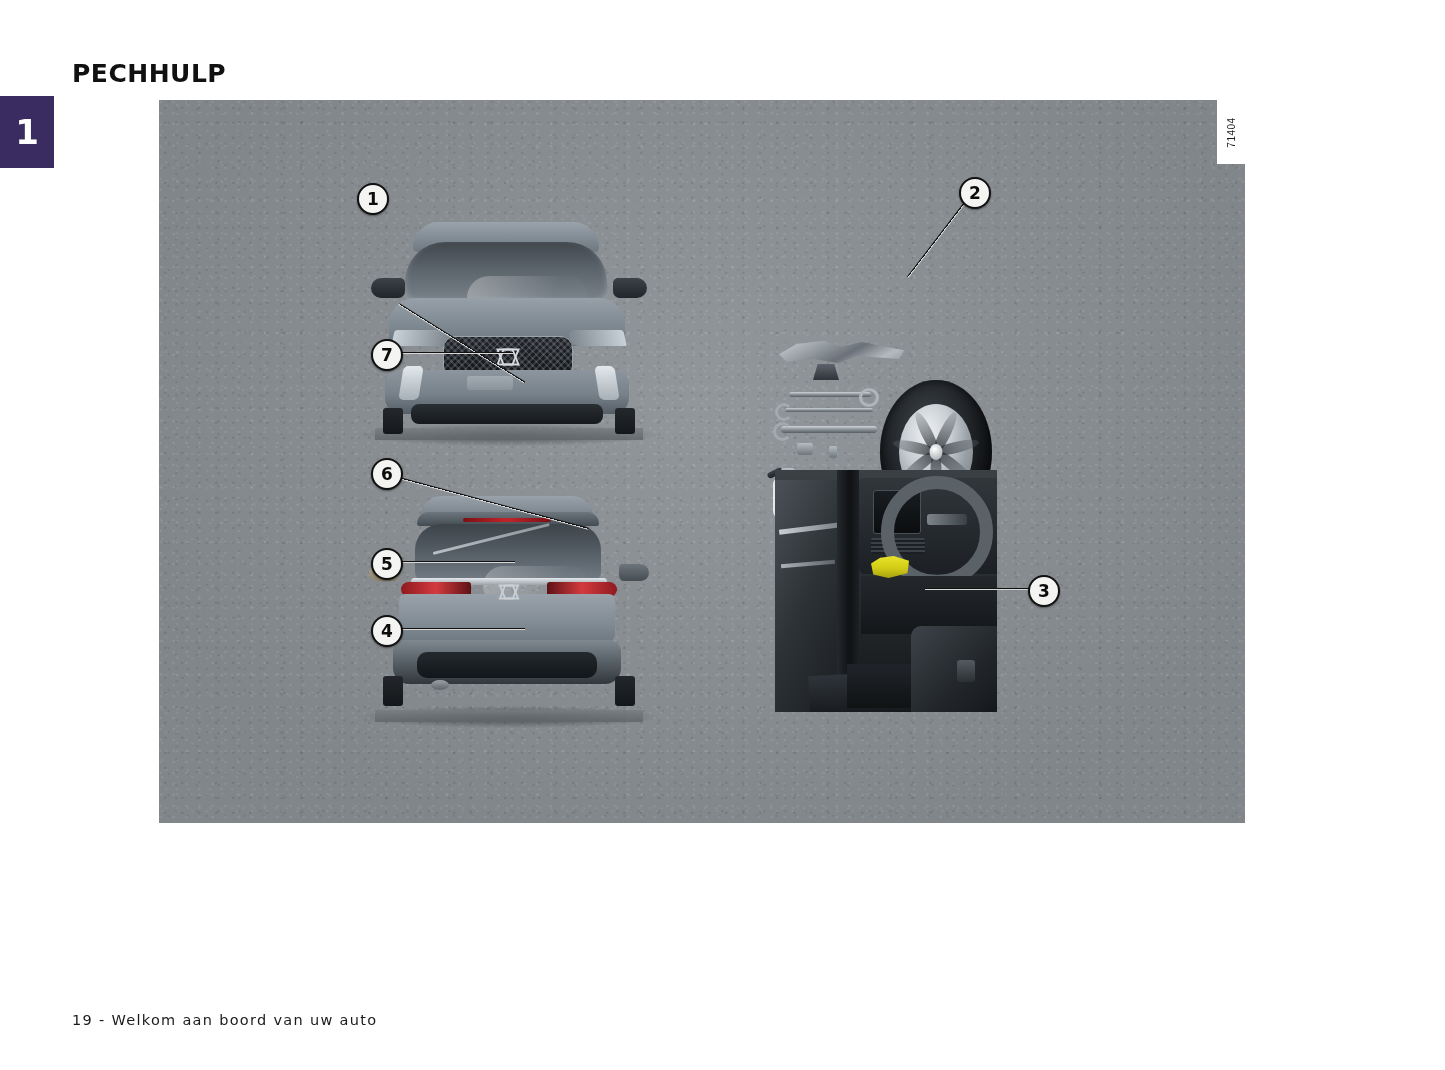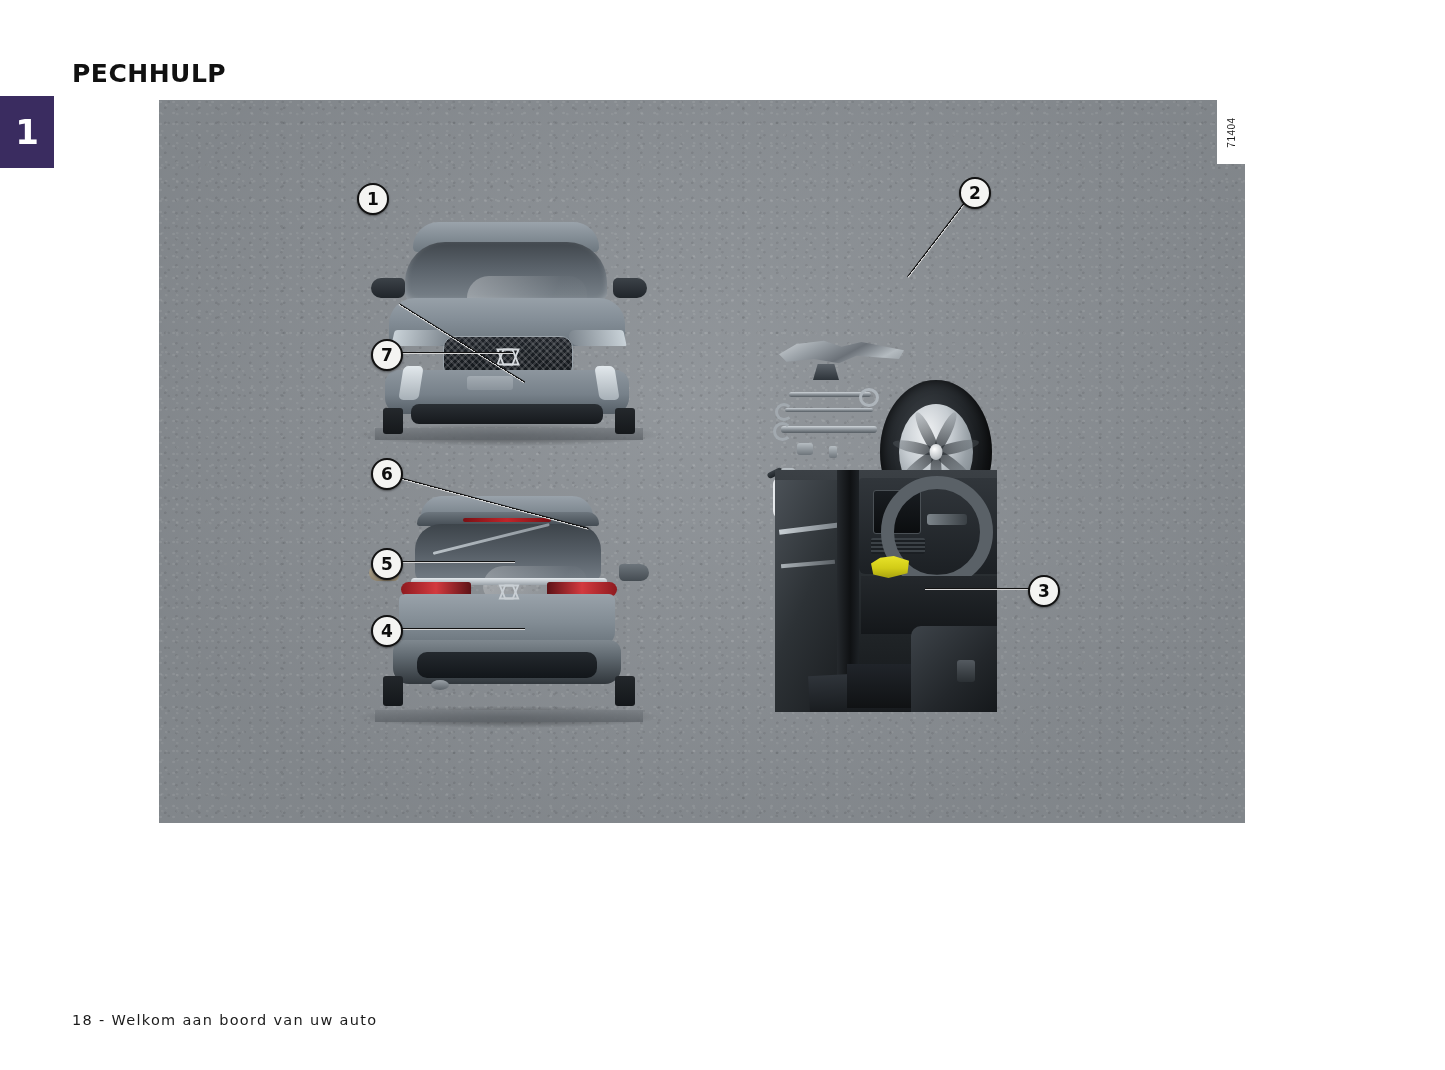--- a/index.html
+++ b/index.html
@@ -697,13 +697,13 @@
     <div class="ip-seat"></div>
     <div class="ip-seat-switch"></div>
   </div>
 
   <div class="leader" style="left:766px; top:488px; width:110px;"></div>
   <div class="callout" style="left:869px; top:475px;">
     <span>3</span>
   </div>
 </div>
 
-<div class="footer">18 - Welkom aan boord van uw auto</div>
+<div class="footer">19 - Welkom aan boord van uw auto</div>
 
 </body></html>

